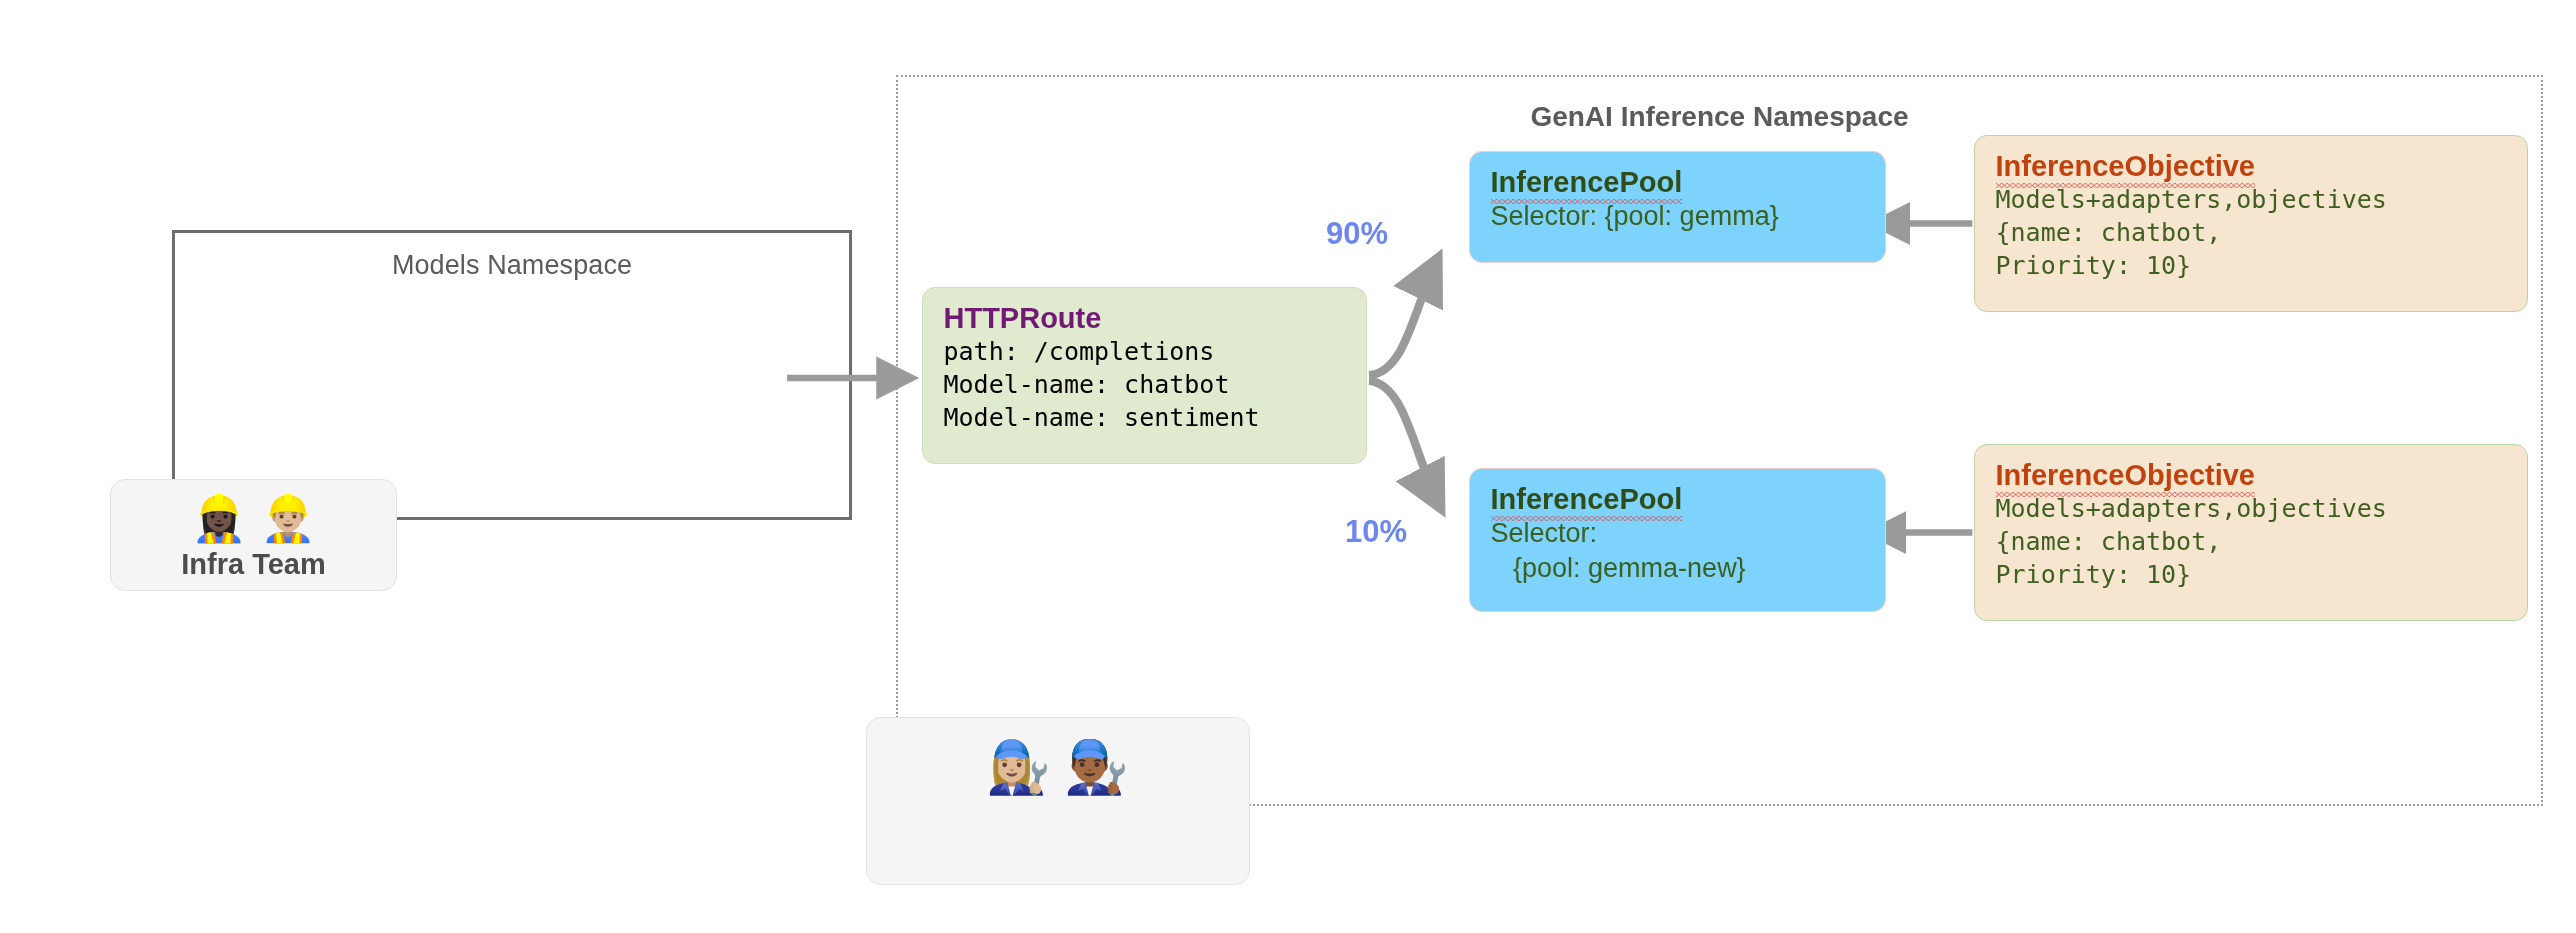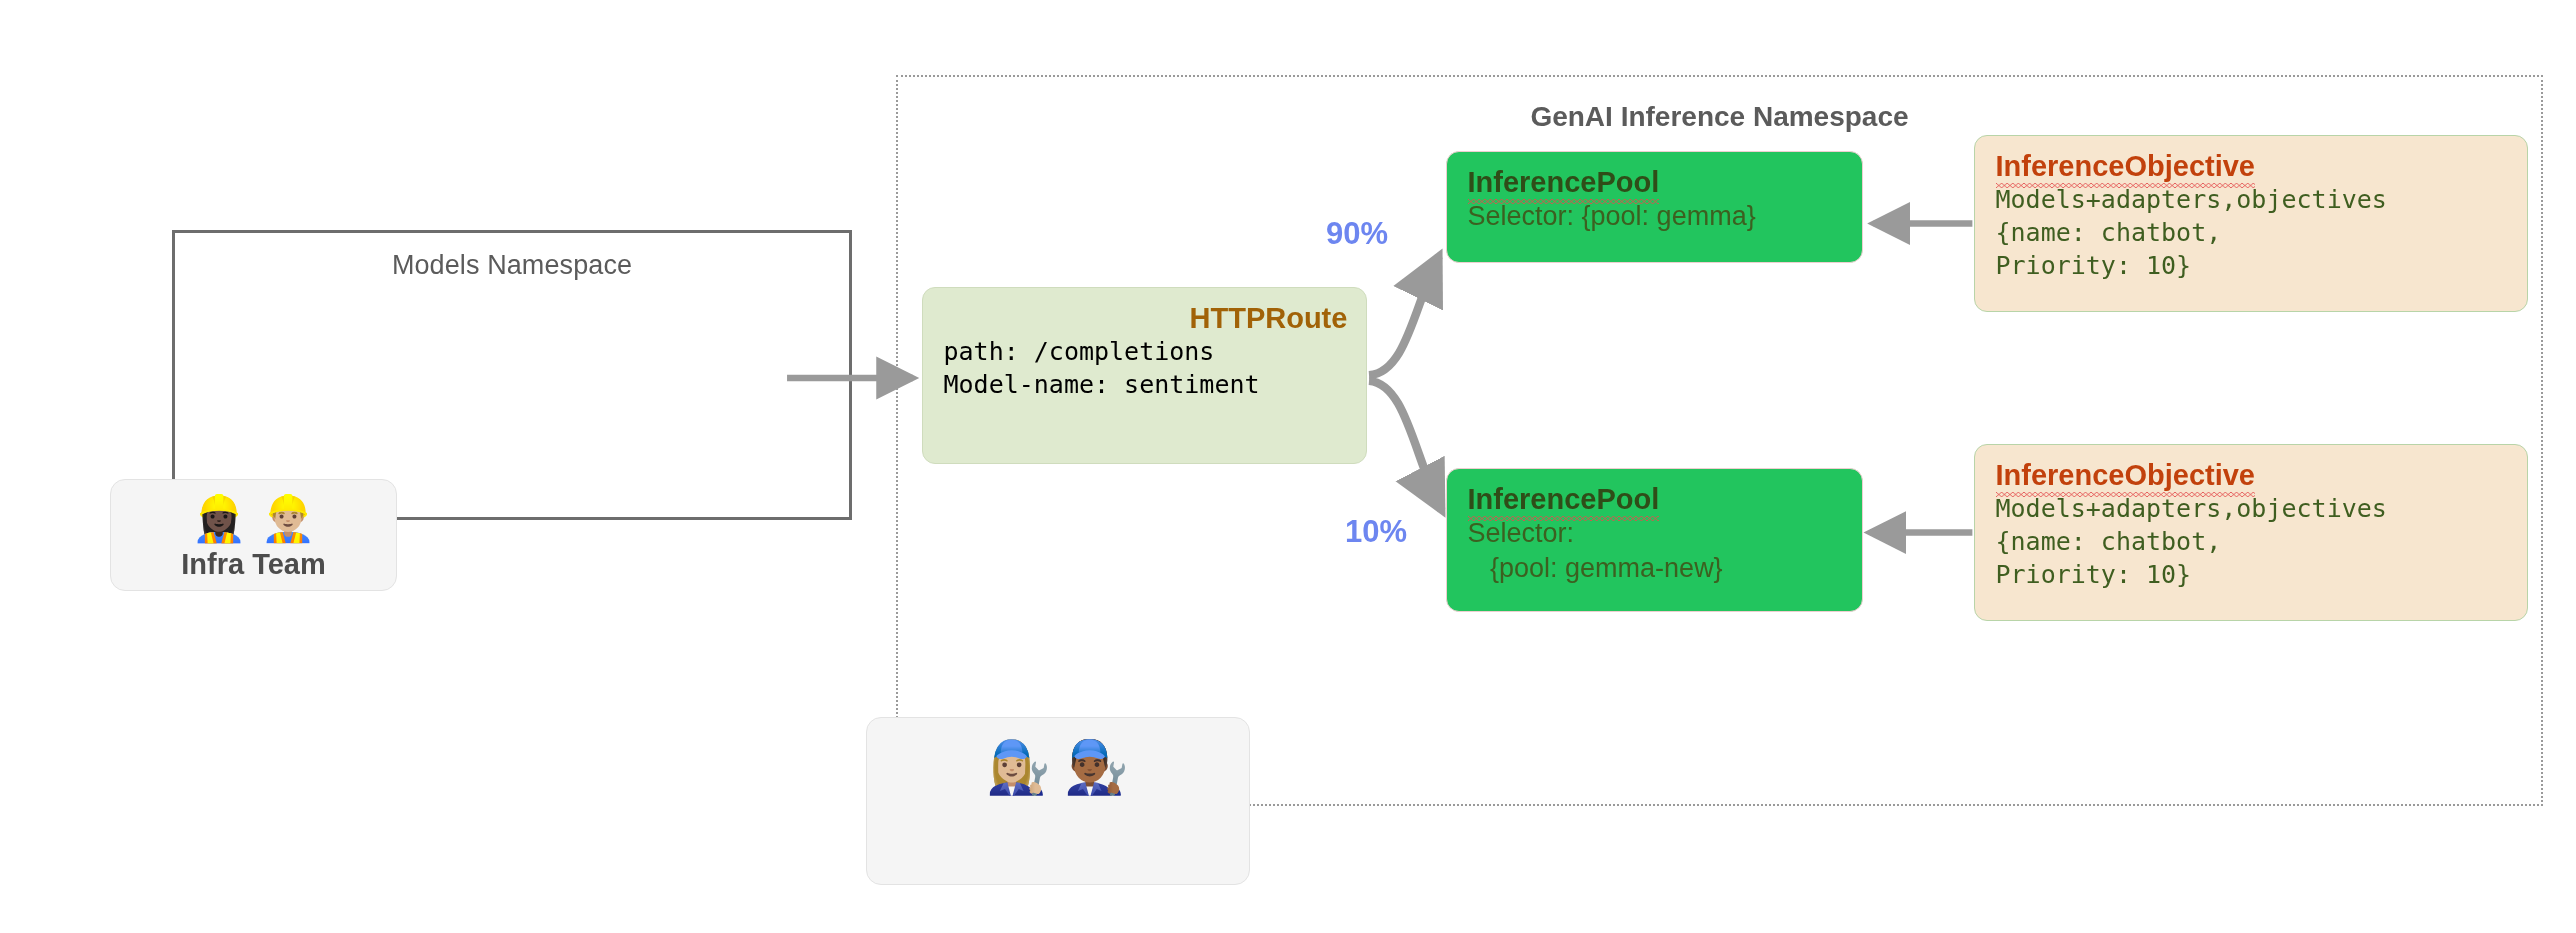--- a/index.html
+++ b/index.html
@@ -102,28 +102,29 @@
   #gateway .title { color: #2c4a92; }
   #gateway .line  { color: #27376b; }
 
   
   #httproute {
     left: 922px; top: 287px;
     width: 445px; height: 177px;
     background: #dfeacf;
     border: 0.9px solid #cfdcbd;
   }
-  #httproute .title { color: #a16207; text-align: right; }
+  #httproute .title { color: #701a75; }
   #httproute .line  { color: #000000; }
 
   
   .pool {
-    background: #22c55e;
+    background: #7dd3fc;
     border: 0.9px solid #edcfcf;
     width: 417px;
+    margin-left: 23px;
   }
   .pool .title { color: #2f4d18; }
   .pool .line-sans { color: #3c6020; }
   #pool-gemma { left: 1446px; top: 151px; height: 112px; }
   #pool-gemma-new { left: 1446px; top: 468px; height: 144px; }
 
   
   .objective {
     background: #f7e6cf;
     border: 1.9px solid #b8d4a8;
@@ -211,20 +212,21 @@
 
     <line x1="2118" y1="240" x2="2012" y2="240" stroke="#9a9a9a" stroke-width="7" marker-end="url(#arrowhead)"></line>
 
     <line x1="2118" y1="572" x2="2008" y2="572" stroke="#9a9a9a" stroke-width="7" marker-end="url(#arrowhead)"></line>
   </svg>
 
 
   <div class="abs node" id="httproute">
     <div class="title">HTTPRoute</div>
     <div class="line">path: /completions</div>
+    <div class="line">Model-name: chatbot</div>
     <div class="line">Model-name: sentiment</div>
   </div>
 
   <div class="abs node pool" id="pool-gemma">
     <div class="title">
       <span class="squiggle">InferencePool</span>
     </div>
     <div class="line-sans">Selector: {pool: gemma}</div>
   </div>
 

